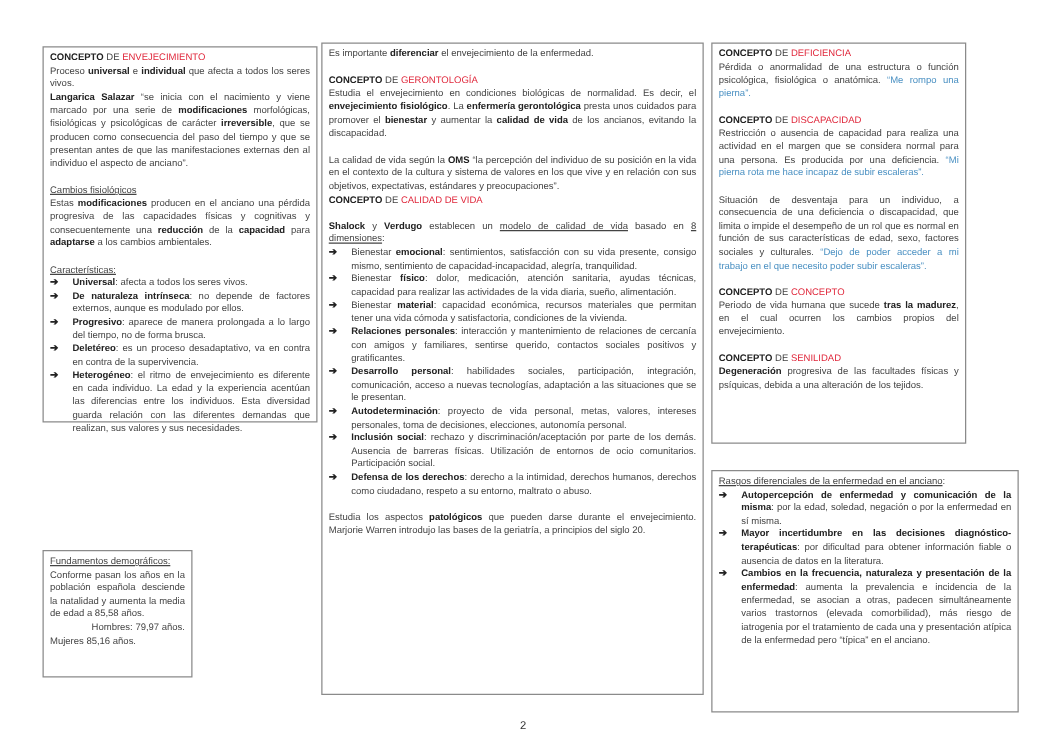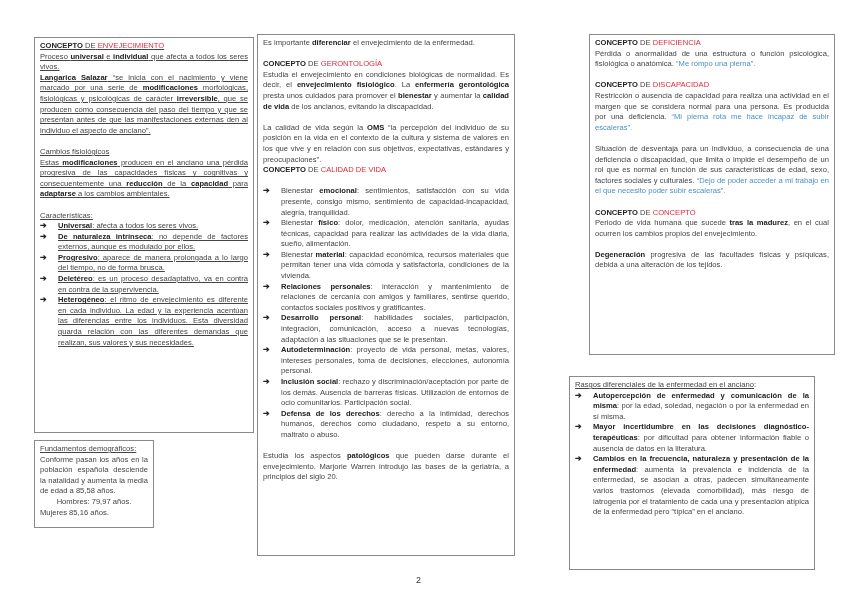--- a/index.html
+++ b/index.html
@@ -10,24 +10,24 @@
   .box p { margin: 0; }
   .gap { height: 10.6px; }
   b { color: #222; font-weight: bold; }
   .head { color: #222; font-weight: bold; }
   .red { color: #e0283c; font-weight: normal; }
   .blue { color: #4a90c2; }
   u { text-decoration: underline; }
   ul { list-style: none; margin: 0; padding: 0; }
   li { position: relative; padding-left: 18px; margin: 0; }
   li .arrow { position: absolute; left: 0; top: 0; font-weight: bold; color: #222; font-size: 8px; }
-  #col1 { left: 34px; top: 37px; width: 220px; height: 396px; text-decoration: underline; }
-  #demo { left: 34px; top: 440px; width: 120px; height: 88px; }
-  #col2 { left: 257px; top: 34px; width: 258px; height: 522px; }
-  #col3 { left: 589px; top: 34px; width: 246px; height: 321px; }
+  #col1 { left: 34px; top: 37px; width: 220px; height: 301px; }
+  #demo { left: 34px; top: 440px; width: 120px; height: 102px; }
+  #col2 { left: 257px; top: 34px; width: 306px; height: 522px; }
+  #col3 { left: 569px; top: 34px; width: 204px; height: 321px; }
   #rasgos { left: 569px; top: 360px; width: 246px; height: 194px; margin-top: 16px; }
   #pagenum { position: absolute; left: 416px; top: 575px; font-size: 9px; color: #333; }
 </style>
 </head>
 <body>
 
 <div class="box" id="col1">
   <p><span class="head">CONCEPTO</span> <span>DE</span> <span class="red">ENVEJECIMIENTO</span></p>
   <p><span>Proceso </span><b>universal</b><span> e </span><b>individual</b><span> que afecta a todos los seres vivos.</span></p>
   <p><b>Langarica Salazar</b><span> “se inicia con el nacimiento y viene marcado por una serie de </span><b>modificaciones</b><span> morfológicas, fisiológicas y psicológicas de carácter </span><b>irreversible</b><span>, que se producen como consecuencia del paso del tiempo y que se presentan antes de que las manifestaciones externas den al individuo el aspecto de anciano”.</span></p>
@@ -41,33 +41,34 @@
     <li><span class="arrow">➔</span><b>De naturaleza intrínseca</b><span>: no depende de factores externos, aunque es modulado por ellos.</span></li>
     <li><span class="arrow">➔</span><b>Progresivo</b><span>: aparece de manera prolongada a lo largo del tiempo, no de forma brusca.</span></li>
     <li><span class="arrow">➔</span><b>Deletéreo</b><span>: es un proceso desadaptativo, va en contra en contra de la supervivencia.</span></li>
     <li><span class="arrow">➔</span><b>Heterogéneo</b><span>: el ritmo de envejecimiento es diferente en cada individuo. La edad y la experiencia acentúan las diferencias entre los individuos. Esta diversidad guarda relación con las diferentes demandas que realizan, sus valores y sus necesidades.</span></li>
   </ul>
 </div>
 
 <div class="box" id="demo">
   <p><u>Fundamentos demográficos:</u></p>
   <p>Conforme pasan los años en la población española desciende la natalidad y aumenta la media de edad a 85,58 años.</p>
-  <p style="text-align:center">Hombres: 79,97 años.</p>
+  <p style="text-align:right">Hombres: 79,97 años.</p>
   <p style="text-align:left">Mujeres 85,16 años.</p>
 </div>
 
 <div class="box" id="col2">
   <p><span>Es importante </span><b>diferenciar</b><span> el envejecimiento de la enfermedad.</span></p>
   <div class="gap"></div>
   <p><span class="head">CONCEPTO</span> <span>DE</span> <span class="red">GERONTOLOGÍA</span></p>
   <p><span>Estudia el envejecimiento en condiciones biológicas de normalidad. Es decir, el </span><b>envejecimiento fisiológico</b><span>. La </span><b>enfermería gerontológica</b><span> presta unos cuidados para promover el </span><b>bienestar</b><span> y aumentar la </span><b>calidad de vida</b><span> de los ancianos, evitando la discapacidad.</span></p>
   <div class="gap"></div>
   <p><span>La calidad de vida según la </span><b>OMS</b><span> “la percepción del individuo de su posición en la vida en el contexto de la cultura y sistema de valores en los que vive y en relación con sus objetivos, expectativas, estándares y preocupaciones”.</span></p>
   <p><span class="head">CONCEPTO</span> <span>DE</span> <span class="red">CALIDAD DE VIDA</span></p>
   <div class="gap"></div>
+  <p><b>Shalock</b><span> y </span><b>Verdugo</b><span> establecen un </span><u>modelo de calidad de vida</u><span> basado en </span><u>8 dimensiones</u><span>:</span></p>
   <ul>
     <li><span class="arrow">➔</span><span>Bienestar </span><b>emocional</b><span>: sentimientos, satisfacción con su vida presente, consigo mismo, sentimiento de capacidad-incapacidad, alegría, tranquilidad.</span></li>
     <li><span class="arrow">➔</span><span>Bienestar </span><b>físico</b><span>: dolor, medicación, atención sanitaria, ayudas técnicas, capacidad para realizar las actividades de la vida diaria, sueño, alimentación.</span></li>
     <li><span class="arrow">➔</span><span>Bienestar </span><b>material</b><span>: capacidad económica, recursos materiales que permitan tener una vida cómoda y satisfactoria, condiciones de la vivienda.</span></li>
     <li><span class="arrow">➔</span><span></span><b>Relaciones personales</b><span>: interacción y mantenimiento de relaciones de cercanía con amigos y familiares, sentirse querido, contactos sociales positivos y gratificantes.</span></li>
     <li><span class="arrow">➔</span><span></span><b>Desarrollo personal</b><span>: habilidades sociales, participación, integración, comunicación, acceso a nuevas tecnologías, adaptación a las situaciones que se le presentan.</span></li>
     <li><span class="arrow">➔</span><span></span><b>Autodeterminación</b><span>: proyecto de vida personal, metas, valores, intereses personales, toma de decisiones, elecciones, autonomía personal.</span></li>
     <li><span class="arrow">➔</span><span></span><b>Inclusión social</b><span>: rechazo y discriminación/aceptación por parte de los demás. Ausencia de barreras físicas. Utilización de entornos de ocio comunitarios. Participación social.</span></li>
     <li><span class="arrow">➔</span><span></span><b>Defensa de los derechos</b><span>: derecho a la intimidad, derechos humanos, derechos como ciudadano, respeto a su entorno, maltrato o abuso.</span></li>
   </ul>
@@ -80,20 +81,21 @@
   <p><span>Pérdida o anormalidad de una estructura o función psicológica, fisiológica o anatómica. </span><span class="blue">“Me rompo una pierna”.</span></p>
   <div class="gap"></div>
   <p><span class="head">CONCEPTO</span> <span>DE</span> <span class="red">DISCAPACIDAD</span></p>
   <p><span>Restricción o ausencia de capacidad para realiza una actividad en el margen que se considera normal para una persona. Es producida por una deficiencia. </span><span class="blue">“Mi pierna rota me hace incapaz de subir escaleras”.</span></p>
   <div class="gap"></div>
   <p><span>Situación de desventaja para un individuo, a consecuencia de una deficiencia o discapacidad, que limita o impide el desempeño de un rol que es normal en función de sus características de edad, sexo, factores sociales y culturales. </span><span class="blue">“Dejo de poder acceder a mi trabajo en el que necesito poder subir escaleras”.</span></p>
   <div class="gap"></div>
   <p><span class="head">CONCEPTO</span> <span>DE</span> <span class="red">CONCEPTO</span></p>
   <p><span>Periodo de vida humana que sucede </span><b>tras la madurez</b><span>, en el cual ocurren los cambios propios del envejecimiento.</span></p>
   <div class="gap"></div>
+  <p><span class="head">CONCEPTO</span> <span>DE</span> <span class="red">SENILIDAD</span></p>
   <p><b>Degeneración</b><span> progresiva de las facultades físicas y psíquicas, debida a una alteración de los tejidos.</span></p>
 </div>
 
 <div class="box" id="rasgos">
   <p><u>Rasgos diferenciales de la enfermedad en el anciano</u><span>:</span></p>
   <ul>
     <li><span class="arrow">➔</span><b>Autopercepción de enfermedad y comunicación de la misma</b><span>: por la edad, soledad, negación o por la enfermedad en sí misma.</span></li>
     <li><span class="arrow">➔</span><b>Mayor incertidumbre en las decisiones diagnóstico-terapéuticas</b><span>: por dificultad para obtener información fiable o ausencia de datos en la literatura.</span></li>
     <li><span class="arrow">➔</span><b>Cambios en la frecuencia, naturaleza y presentación de la enfermedad</b><span>: aumenta la prevalencia e incidencia de la enfermedad, se asocian a otras, padecen simultáneamente varios trastornos (elevada comorbilidad), más riesgo de iatrogenia por el tratamiento de cada una y presentación atípica de la enfermedad pero “típica” en el anciano.</span></li>
   </ul>

